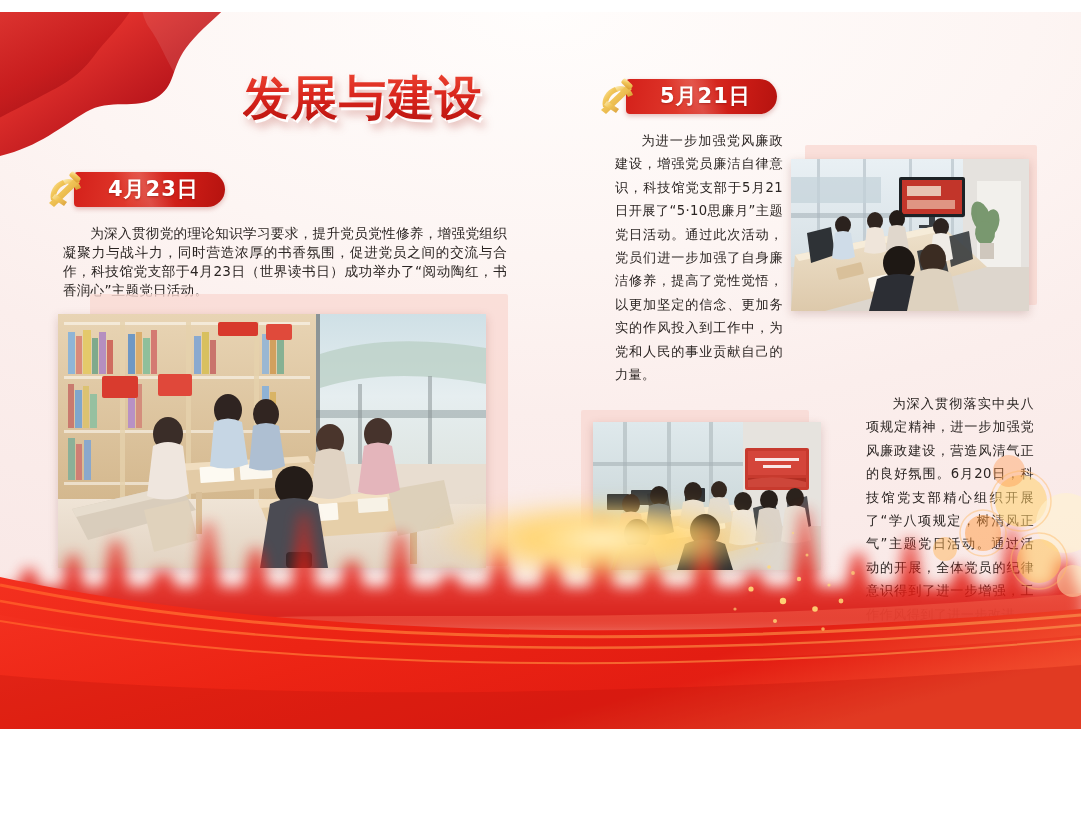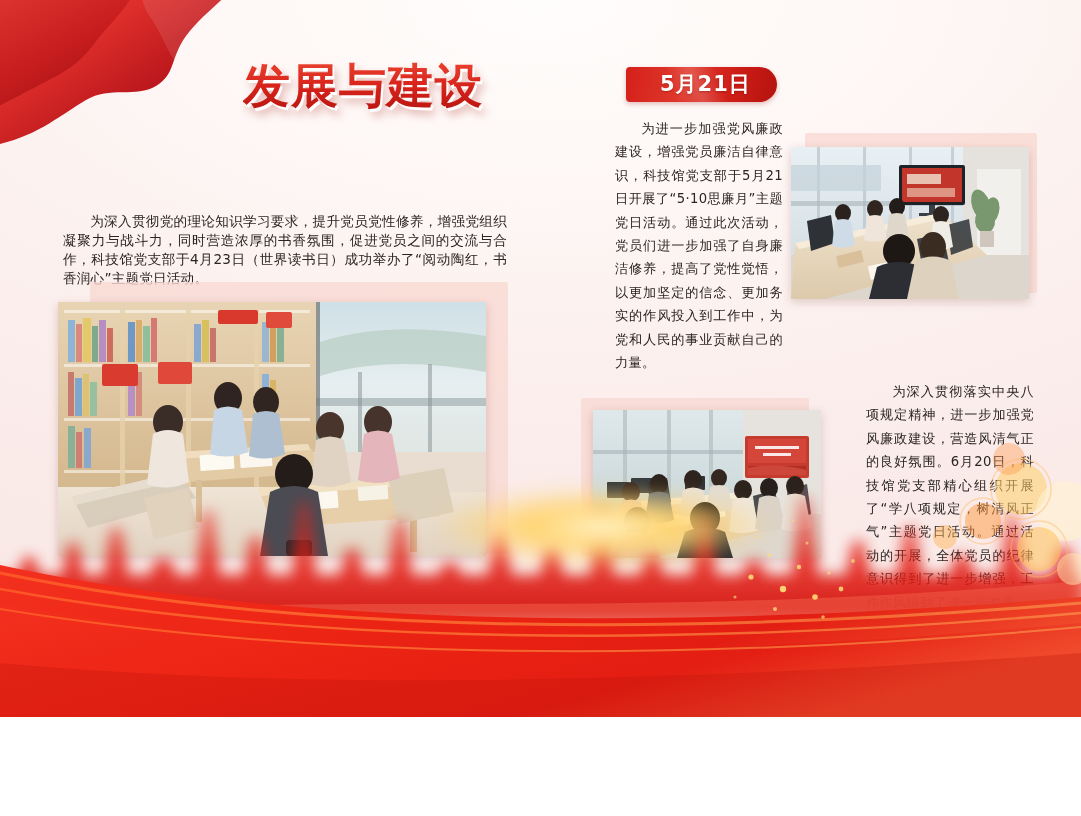--- a/index.html
+++ b/index.html
@@ -5,20 +5,21 @@
   html,body{margin:0;padding:0;}
   body{
     width:1081px;height:816px;overflow:hidden;
     font-family:"Liberation Serif","DejaVu Serif",serif;
     background:#ffffff;
   }
   #page{
     position:relative;width:1081px;height:717px;overflow:hidden;
     background:
       radial-gradient(120% 90% at 50% 0%, #fffdfc 0%, #fdf5f3 38%, #fbeeec 62%, #f9e8e6 100%);
+    margin-top: 12px;
   }
 
   
   .flag-wrap{position:absolute;left:-10px;top:-22px;width:330px;height:190px;overflow:hidden;pointer-events:none;}
   .flag-wrap svg{display:block;}
 
   
   .bottom-band{position:absolute;left:0;bottom:0;width:1081px;height:300px;overflow:hidden;pointer-events:none;}
   .skyline{position:absolute;left:0;bottom:96px;width:1081px;height:150px;filter:blur(7px);opacity:.95;}
   .glow{
@@ -131,20 +132,43 @@
       <path d="M0,0 L250,0 C236,22 212,36 196,58 C180,80 186,96 166,108 C146,120 120,108 96,122 C70,137 46,160 0,168 Z" fill="url(#fg1)"></path>
       <path d="M0,0 L150,0 C142,28 120,44 104,66 C86,90 70,96 44,110 C24,120 10,128 0,132 Z" fill="url(#fg2)" opacity=".85"></path>
       <path d="M150,0 L250,0 C238,20 216,34 200,54 C192,64 190,74 184,82 C176,70 170,52 158,36 C152,26 150,12 150,0 Z" fill="#ffffff" opacity=".10"></path>
     </svg>
   </div>
 
   <div class="main-title">发展与建设</div>
 
   <div class="page-col left-col">
 
+    <div class="badge" style="left:42px;top:157px;">
+      <div class="emblem">
+        <svg width="46" height="44" viewBox="0 0 46 44">
+          <defs>
+            <linearGradient id="gold1" x1="0" y1="0" x2="1" y2="1">
+              <stop offset="0%" stop-color="#fdf0c0"></stop>
+              <stop offset="40%" stop-color="#f2c75a"></stop>
+              <stop offset="100%" stop-color="#d79a2e"></stop>
+            </linearGradient>
+          </defs>
+          <g transform="translate(3,3)">
+            <path d="M6,30 C4,22 9,13 18,10 L22,14 C15,16 10,22 11,30 Z" fill="url(#gold1)"></path>
+            <path d="M18,10 C26,7 34,11 36,18 L31,20 C29,15 24,13 20,14 Z" fill="url(#gold1)"></path>
+            <path d="M4,33 L30,8 L35,12 L9,37 Z" fill="url(#gold1)"></path>
+            <rect x="24" y="4" width="12" height="6" rx="2" transform="rotate(42 30 7)" fill="url(#gold1)"></rect>
+            <path d="M10,24 L22,32 L19,36 L7,28 Z" fill="url(#gold1)" opacity=".95"></path>
+          </g>
+        </svg>
+      </div>
+      <div class="banner">
+        <span class="txt">4月23日</span>
+      </div>
+    </div>
 
     <div class="body-text left-body">
       <p class="indent">为深入贯彻党的理论知识学习要求，提升党员党性修养，增强党组织凝聚力与战斗力，同时营造浓厚的书香氛围，促进党员之间的交流与合作，科技馆党支部于4月23日（世界读书日）成功举办了“阅动陶红，书香润心”主题党日活动。</p>
     </div>
 
     <div class="photo-frame" style="left:58px;top:282px;width:450px;height:280px;">
       <div class="pinkback" style="left:32px;top:0;width:418px;height:272px;"></div>
       <div class="photo" style="left:0px;top:20px;width:428px;height:254px;">
         <svg width="428" height="254" viewBox="0 0 428 254">
           <defs>

